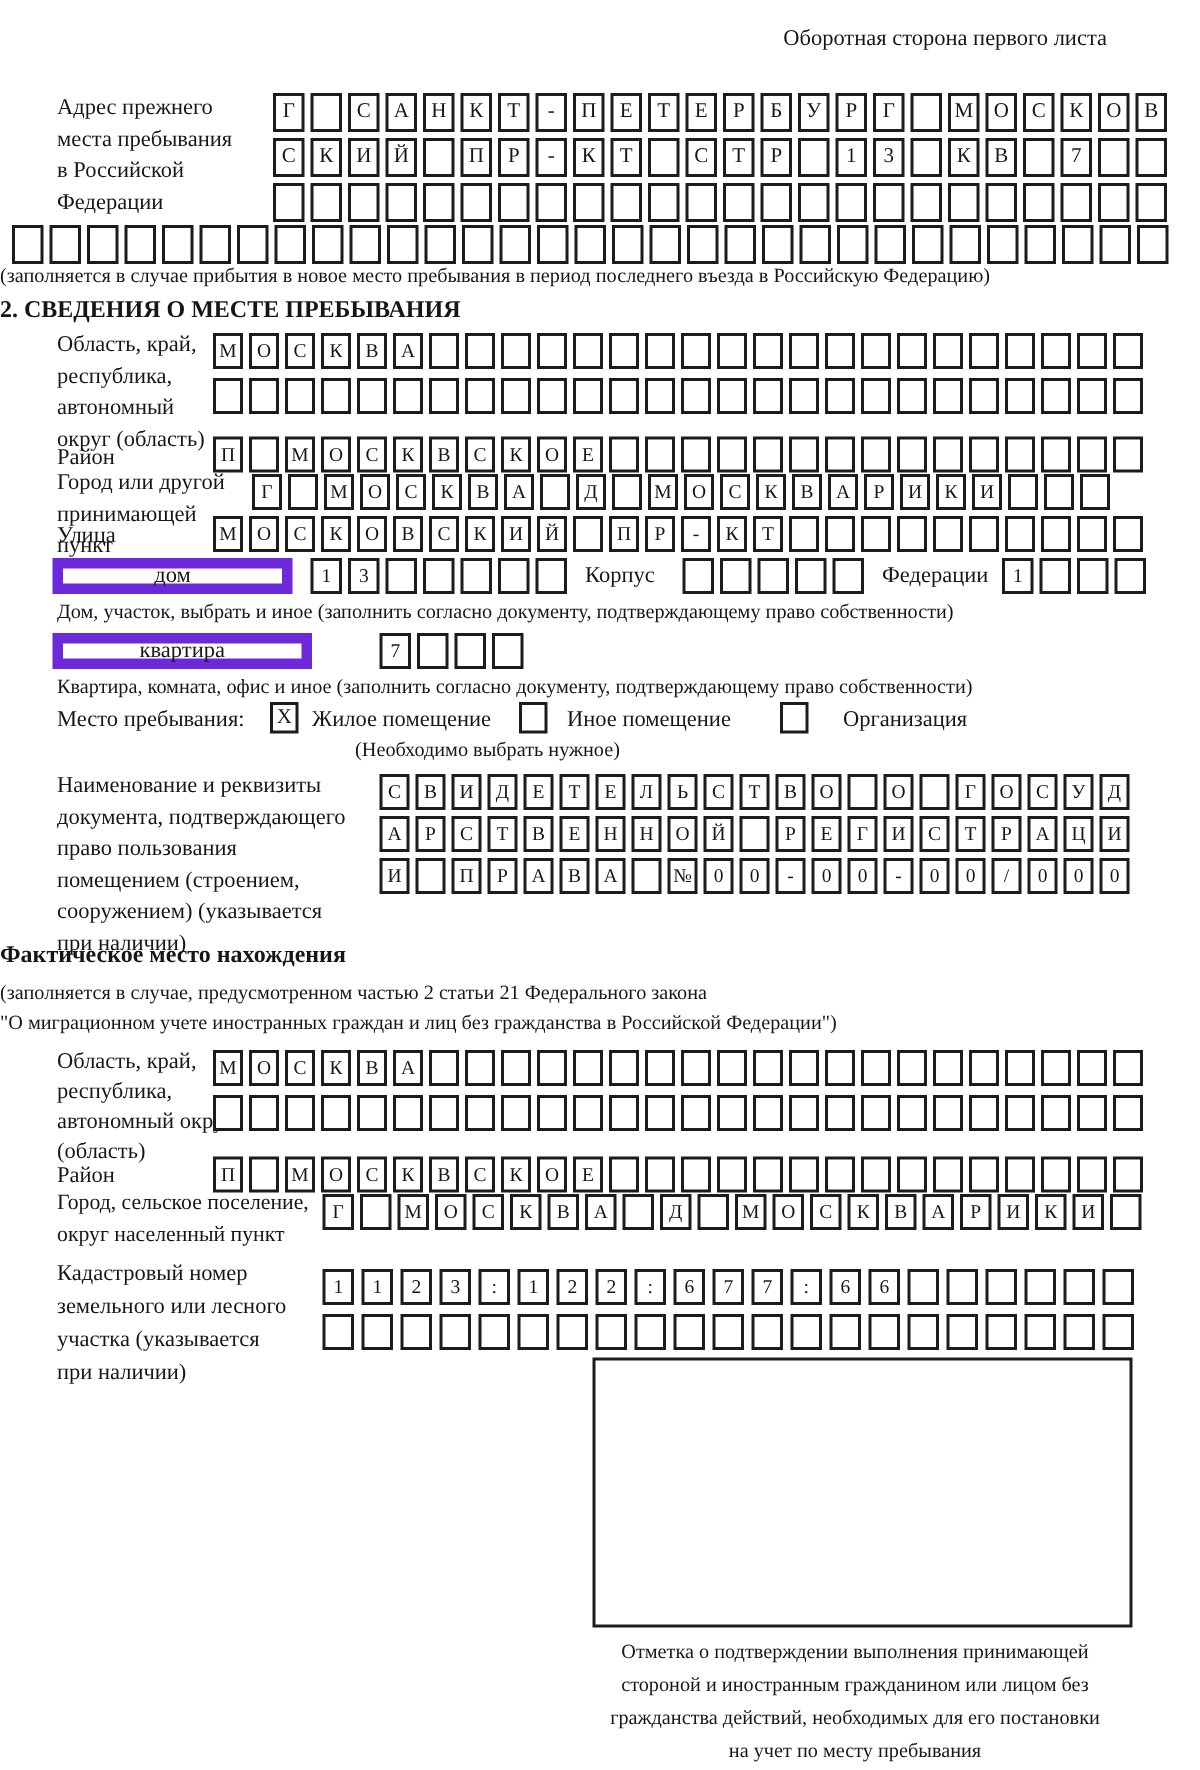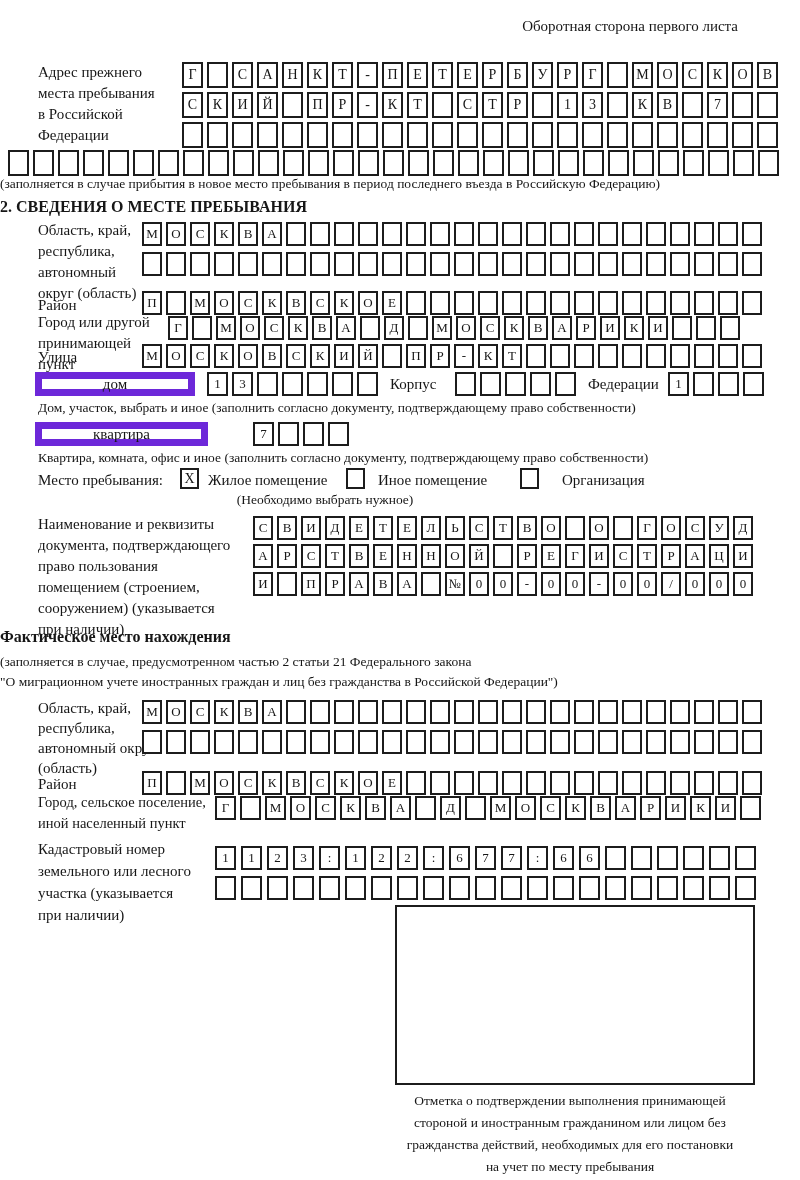--- a/index.html
+++ b/index.html
@@ -523,21 +523,21 @@
       <div class="cell"></div>
       <div class="cell"></div>
       <div class="cell"></div>
       <div class="cell"></div>
       <div class="cell"></div>
       <div class="cell"></div>
       <div class="cell"></div>
     </div>
 
   <div class="abs lbl145" style="left:38px;top:792px;width:180px;">Город, сельское поселение,
-иной населенный пункт</div>
+округ населенный пункт</div>
   <div class="abs cr s2roww" style="left:215px;top:796px;">
       <div class="cell">Г</div>
       <div class="cell"></div>
       <div class="cell">М</div>
       <div class="cell">О</div>
       <div class="cell">С</div>
       <div class="cell">К</div>
       <div class="cell">В</div>
       <div class="cell">А</div>
       <div class="cell"></div>

